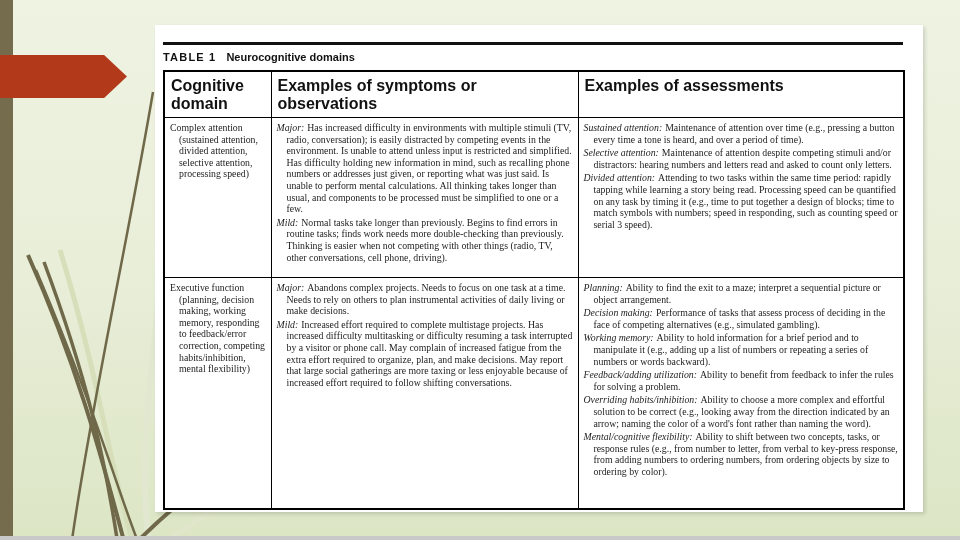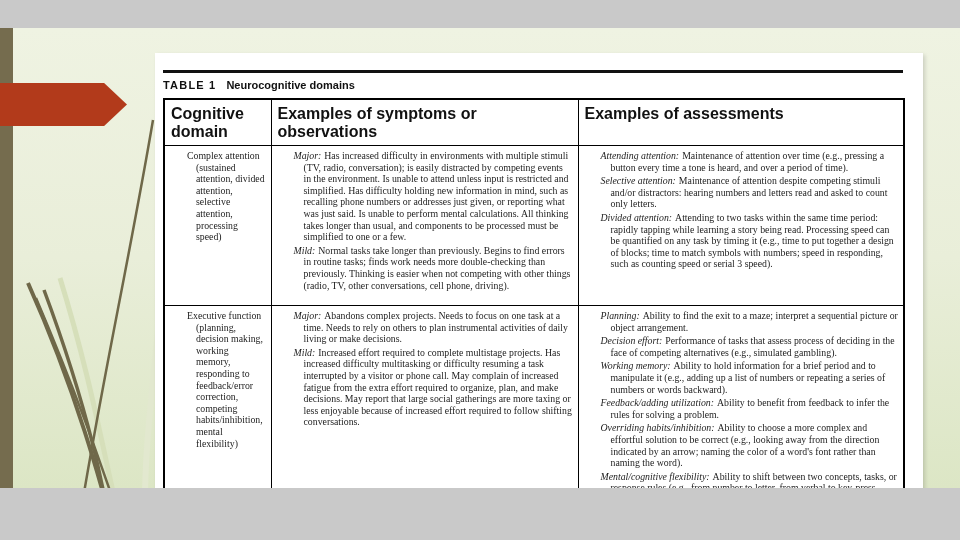--- a/index.html
+++ b/index.html
@@ -1,20 +1,19 @@
 <!DOCTYPE html>
 <html><head>
 <meta charset="utf-8">
 <style>
   html,body{margin:0;padding:0;background:#c9c9c9;}
   .slide{
-    position:relative;width:960px;height:460px;overflow:hidden;
+    position:relative;width:960px;height:536px;overflow:hidden;
     background:linear-gradient(180deg,#eff3e2 0%,#e9eed9 50%,#dce6c5 100%);
     font-family:"Liberation Sans",sans-serif;
-    margin-top:28px;
   }
   .left-bar{position:absolute;left:0;top:0;width:13px;height:540px;background:#756c4e;}
   .reeds{position:absolute;left:0;top:0;pointer-events:none;}
   .red-arrow{
     position:absolute;left:0;top:55px;width:127px;height:43px;background:#b23a1b;
     clip-path:polygon(0 0,82% 0,100% 50%,82% 100%,0 100%);
   }
   .scan-panel{
     position:absolute;left:155px;top:25px;width:768px;height:487px;background:#ffffff;
     box-shadow:2px 2px 4px rgba(0,0,0,0.15);
@@ -26,21 +25,21 @@
   table.nc{
     border-collapse:collapse;width:740px;table-layout:fixed;
   }
   table.nc th,table.nc td{border:1.3px solid #000;vertical-align:top;}
   table.nc{border:2px solid #000;}
   col.c1{width:107px;} col.c2{width:307px;} col.c3{width:326px;}
   th{
     text-align:left;font-size:16px;font-weight:bold;padding:5px 6px 4px 6px;height:14px;
     font-family:"Liberation Sans",sans-serif;color:#111;
   }
-  td{padding:4px 5px 4px 22px;font-family:"Liberation Serif",serif;font-size:9.8px;line-height:11.6px;}
+  td{padding:4px 5px 4px 5px;font-family:"Liberation Serif",serif;font-size:9.8px;line-height:11.6px;}
   tr.r1{height:160px;} tr.r2{height:231px;}
   .dmain{margin:0;}
   .dsub{margin:0;padding-left:9px;}
   .para{margin:0;padding-left:10px;text-indent:-10px;}
   .para + .para{margin-top:2px;}
   .lead{font-style:italic;margin-right:3px;text-align:center;}
 </style>
 </head>
 <body>
 
@@ -82,38 +81,38 @@
       <tr class="r1">
         <td>
           <p class="dmain">Complex attention</p>
           <p class="dsub">(sustained attention, divided attention, selective attention, processing speed)</p>
         </td>
         <td>
           <p class="para"><span class="lead">Major:</span><span>Has increased difficulty in environments with multiple stimuli (TV, radio, conversation); is easily distracted by competing events in the environment. Is unable to attend unless input is restricted and simplified. Has difficulty holding new information in mind, such as recalling phone numbers or addresses just given, or reporting what was just said. Is unable to perform mental calculations. All thinking takes longer than usual, and components to be processed must be simplified to one or a few.</span></p>
           <p class="para"><span class="lead">Mild:</span><span>Normal tasks take longer than previously. Begins to find errors in routine tasks; finds work needs more double-checking than previously. Thinking is easier when not competing with other things (radio, TV, other conversations, cell phone, driving).</span></p>
         </td>
         <td>
-          <p class="para"><span class="lead">Attending attention:</span><span>Maintenance of attention over time (e.g., pressing a button every time a tone is heard, and over a period of time).</span></p>
+          <p class="para"><span class="lead">Sustained attention:</span><span>Maintenance of attention over time (e.g., pressing a button every time a tone is heard, and over a period of time).</span></p>
           <p class="para"><span class="lead">Selective attention:</span><span>Maintenance of attention despite competing stimuli and/or distractors: hearing numbers and letters read and asked to count only letters.</span></p>
           <p class="para"><span class="lead">Divided attention:</span><span>Attending to two tasks within the same time period: rapidly tapping while learning a story being read. Processing speed can be quantified on any task by timing it (e.g., time to put together a design of blocks; time to match symbols with numbers; speed in responding, such as counting speed or serial 3 speed).</span></p>
         </td>
       </tr>
 
       <tr class="r2">
         <td>
           <p class="dmain">Executive function</p>
           <p class="dsub">(planning, decision making, working memory, responding to feedback/error correction, competing habits/inhibition, mental flexibility)</p>
         </td>
         <td>
           <p class="para"><span class="lead">Major:</span><span>Abandons complex projects. Needs to focus on one task at a time. Needs to rely on others to plan instrumental activities of daily living or make decisions.</span></p>
           <p class="para"><span class="lead">Mild:</span><span>Increased effort required to complete multistage projects. Has increased difficulty multitasking or difficulty resuming a task interrupted by a visitor or phone call. May complain of increased fatigue from the extra effort required to organize, plan, and make decisions. May report that large social gatherings are more taxing or less enjoyable because of increased effort required to follow shifting conversations.</span></p>
         </td>
         <td>
           <p class="para"><span class="lead">Planning:</span><span>Ability to find the exit to a maze; interpret a sequential picture or object arrangement.</span></p>
-          <p class="para"><span class="lead">Decision effort:</span><span>Performance of tasks that assess process of deciding in the face of competing alternatives (e.g., simulated gambling).</span></p>
+          <p class="para"><span class="lead">Decision making:</span><span>Performance of tasks that assess process of deciding in the face of competing alternatives (e.g., simulated gambling).</span></p>
           <p class="para"><span class="lead">Working memory:</span><span>Ability to hold information for a brief period and to manipulate it (e.g., adding up a list of numbers or repeating a series of numbers or words backward).</span></p>
           <p class="para"><span class="lead">Feedback/adding utilization:</span><span>Ability to benefit from feedback to infer the rules for solving a problem.</span></p>
           <p class="para"><span class="lead">Overriding habits/inhibition:</span><span>Ability to choose a more complex and effortful solution to be correct (e.g., looking away from the direction indicated by an arrow; naming the color of a word's font rather than naming the word).</span></p>
           <p class="para"><span class="lead">Mental/cognitive flexibility:</span><span>Ability to shift between two concepts, tasks, or response rules (e.g., from number to letter, from verbal to key-press response, from adding numbers to ordering numbers, from ordering objects by size to ordering by color).</span></p>
         </td>
       </tr>
     </tbody>
       </table>
   </div>
 </div>

